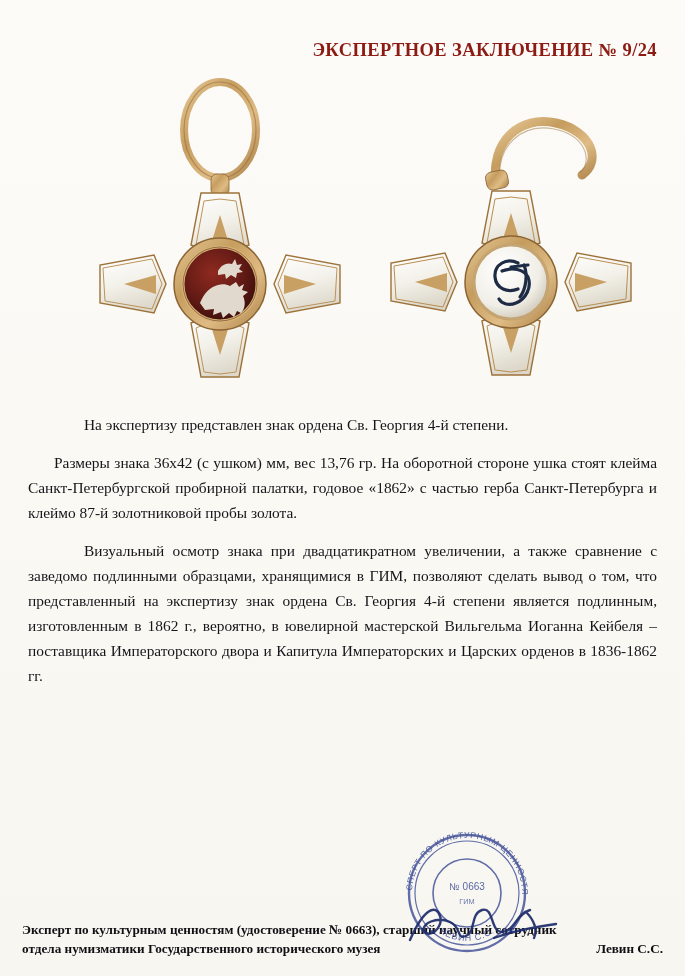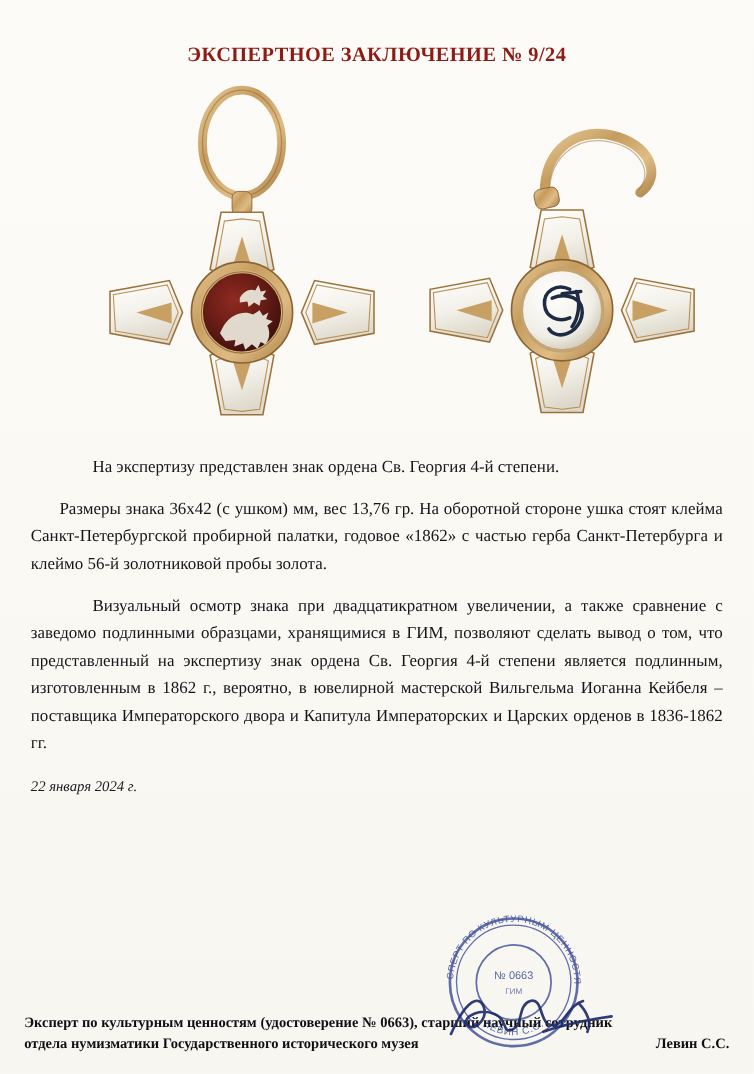--- a/index.html
+++ b/index.html
@@ -17,21 +17,21 @@
   }
   .page {
     position: relative;
     width: 685px;
     height: 976px;
     box-sizing: border-box;
     padding: 0 28px;
     background: linear-gradient(180deg, #fcfbf8 0%, #faf9f4 45%, #f7f6f1 100%);
   }
   .doc-title {
-    text-align: center;
+    text-align: right;
     font-weight: bold;
     font-size: 18.5px;
     letter-spacing: 0.4px;
     color: #8d1b14;
     padding-top: 40px;
     font-family: "Liberation Serif", serif;
   }
   .figure {
     position: relative;
     height: 330px;
@@ -226,25 +226,24 @@
           <path d="M133 192 L150 190"></path>
           <path d="M146 190 C150 200 148 214 142 222"></path>
         </g>
         <circle cx="133" cy="207" r="37" fill="none" stroke="#b3ac9a" stroke-width="0.8" opacity="0.8"></circle>
       </svg>
     </div>
   </div>
 
   <div class="body-text">
     <p class="ind-lg">На экспертизу представлен знак ордена Св. Георгия 4-й степени.</p>
-    <p class="ind-sm">Размеры знака 36х42 (с ушком) мм, вес 13,76 гр. На оборотной стороне ушка стоят клейма Санкт-Петербургской пробирной палатки, годовое «1862» с частью герба Санкт-Петербурга и клеймо 56-й золотниковой пробы золота.</p>
+    <p class="ind-sm">Размеры знака 36х42 (с ушком) мм, вес 13,76 гр. На оборотной стороне ушка стоят клейма Санкт-Петербургской пробирной палатки, годовое «1862» с частью герба Санкт-Петербурга и клеймо 87-й золотниковой пробы золота.</p>
     <p class="ind-lg">Визуальный осмотр знака при двадцатикратном увеличении, а также сравнение с заведомо подлинными образцами, хранящимися в ГИМ, позволяют сделать вывод о том, что представленный на экспертизу знак ордена Св. Георгия 4-й степени является подлинным, изготовленным в 1862 г., вероятно, в ювелирной мастерской Вильгельма Иоганна Кейбеля – поставщика Императорского двора и Капитула Императорских и Царских орденов в 1836-1862 гг.</p>
   </div>
 
-  <div class="date-line">22 января 2024 г.</div>
 
   <div class="footer">
     <div class="row">
       <div class="who">Эксперт по культурным ценностям (удостоверение № 0663), старший научный сотрудник отдела нумизматики Государственного исторического музея</div>
       <div class="sig-name">Левин С.С.</div>
     </div>
   </div>
 
   <div class="stamp">
     <svg width="150" height="150" viewBox="0 0 150 150" xmlns="http://www.w3.org/2000/svg">

